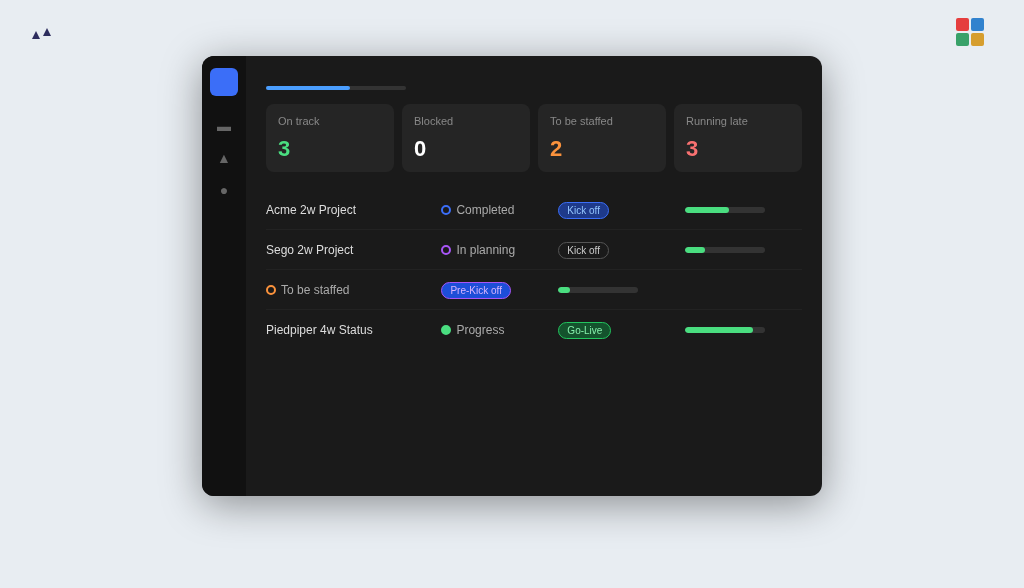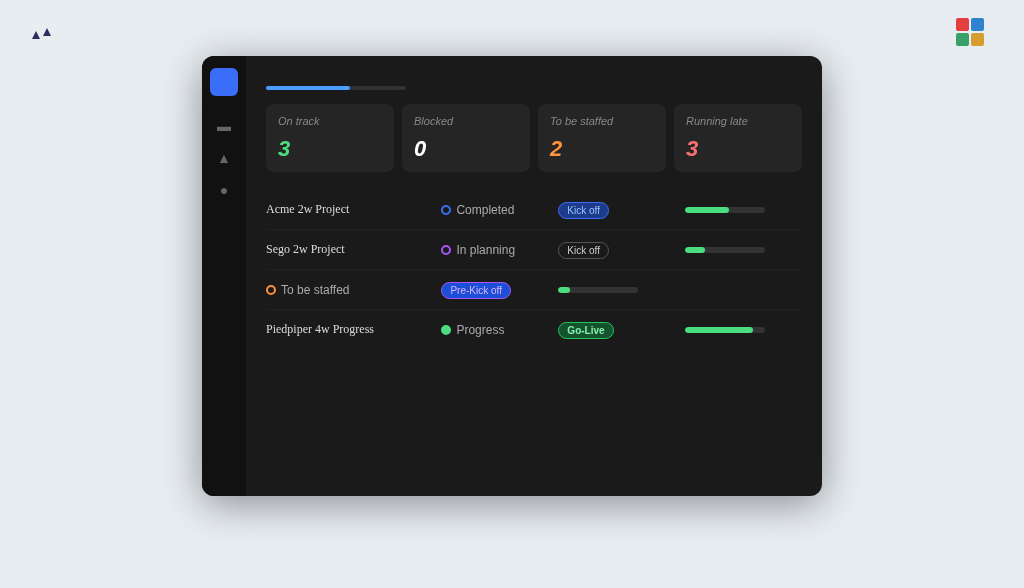--- a/index.html
+++ b/index.html
@@ -139,21 +139,20 @@
       display: flex;
       gap: 8px;
       margin-bottom: 18px;
     }
     .stat-card {
       background: #252525;
       border-radius: 8px;
       padding: 10px 12px;
       flex: 1;
       min-width: 80px;
-      font-style: italic;
     }
     .stat-card-label {
       color: #888;
       font-size: 11px;
       line-height: 1.3;
       margin-bottom: 8px;
     }
     .stat-card-value {
       font-size: 22px;
       font-weight: 600;
@@ -185,21 +184,20 @@
       padding: 10px 0;
       border-bottom: 1px solid #222;
       align-items: center;
     }
     .table-row:last-child {
       border-bottom: none;
     }
     .cell-project {
       color: #ddd;
       font-size: 12px;
-      font-family: Liberation Serif, serif;
     }
     .cell-status {
       display: flex;
       align-items: center;
       gap: 5px;
       font-size: 12px;
       color: #aaa;
     }
     .status-dot {
       width: 10px;
@@ -234,21 +232,20 @@
     }
     .phase-badge.pre-kickoff {
       background: #1d4ed8;
       border-color: #a855f7;
       color: #d8b4fe;
     }
     .phase-badge.go-live {
       background: #14532d;
       border-color: #22c55e;
       color: #86efac;
-      font-weight: bold;
     }
 
     
     .progress-bar-container {
       display: flex;
       align-items: center;
     }
     .progress-bar-track {
       width: 80px;
       height: 6px;
@@ -368,21 +365,21 @@
     <div class="cell-phase">
       <span class="phase-badge pre-kickoff">Pre-Kick off</span>
     </div>
     <div class="progress-bar-container">
       <div class="progress-bar-track">
         <div class="progress-bar-fill" style="width: 15%"></div>
       </div>
     </div>
   </div>
             <div class="table-row">
-    <div class="cell-project">Piedpiper 4w Progress</div>
+    <div class="cell-project">Piedpiper 4w Status</div>
     <div class="cell-status">
       <div class="status-dot green"></div>
       <span>Progress</span>
     </div>
     <div class="cell-phase">
       <span class="phase-badge go-live">Go-Live</span>
     </div>
     <div class="progress-bar-container">
       <div class="progress-bar-track">
         <div class="progress-bar-fill" style="width: 85%"></div>

